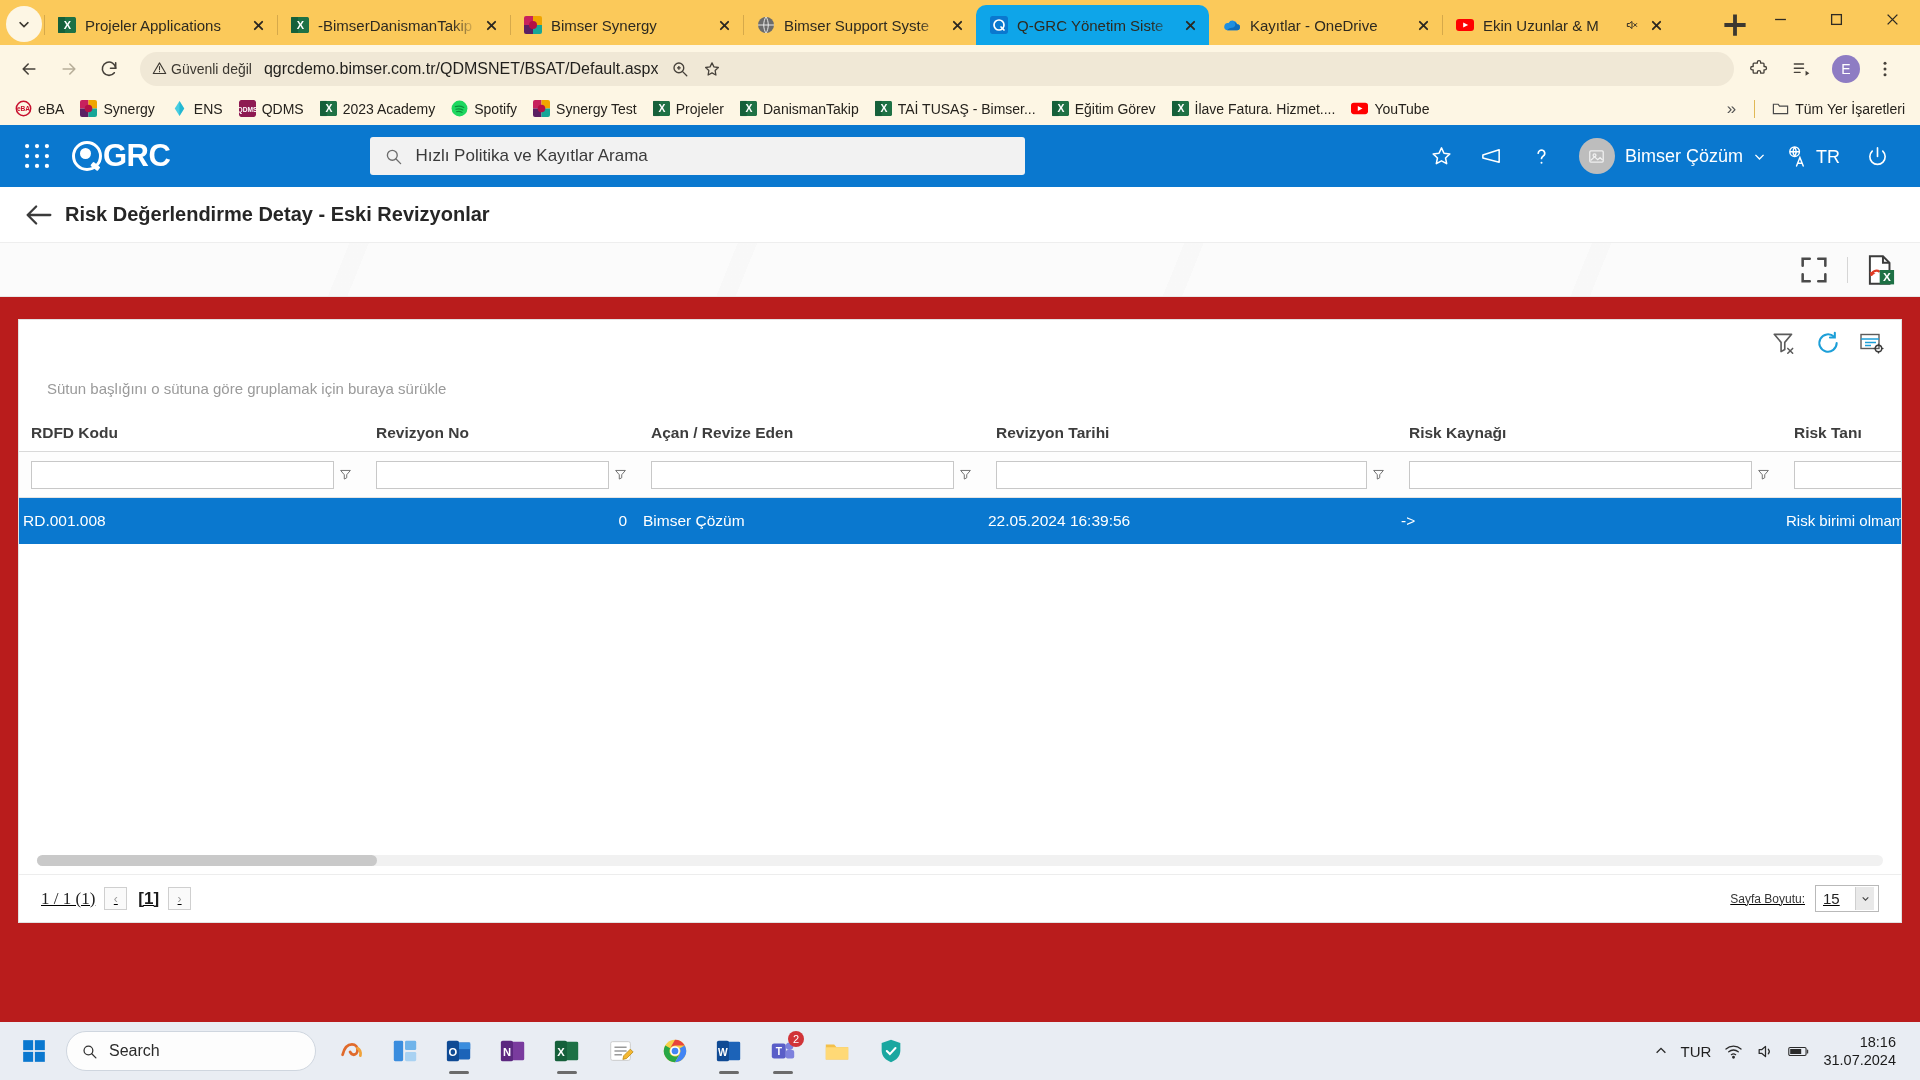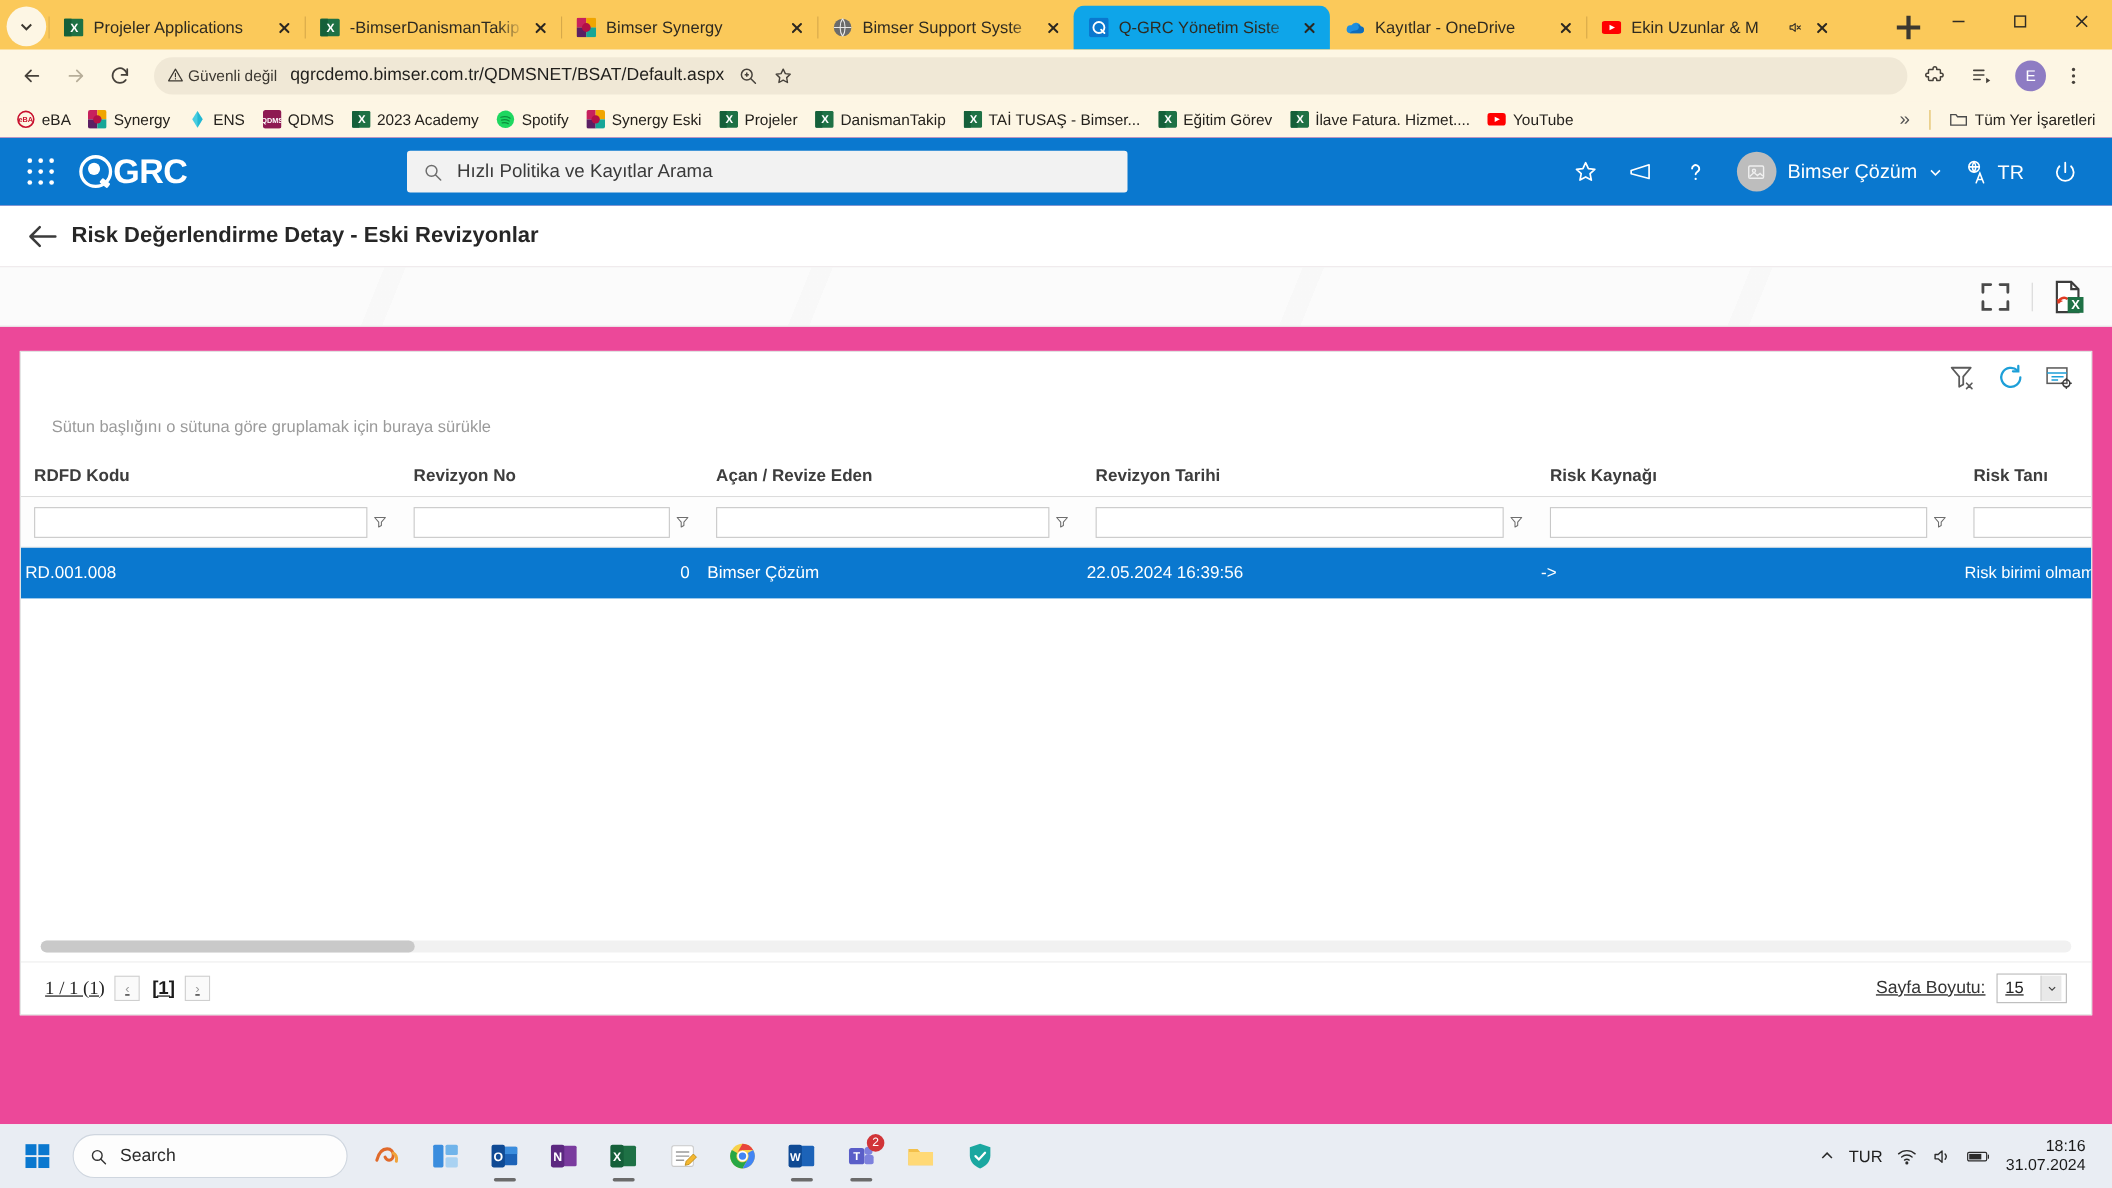--- a/index.html
+++ b/index.html
@@ -94,21 +94,21 @@
   
   .bookmarks { height: 33px; background: #fdf6e4; display: flex; align-items: center; padding: 0 8px; gap: 2px; }
   .bm { display: flex; align-items: center; gap: 6px; padding: 4px 7px; border-radius: 5px; cursor: pointer; flex: 0 0 auto; }
   .bm .bmi { width: 17px; height: 17px; flex: 0 0 17px; display: flex; align-items: center; justify-content: center;
     border-radius: 2px; font-size: 9px; font-weight: bold; color: #fff; overflow: hidden; }
   .bm .bml { font-size: 14px; color: #25221d; white-space: nowrap; }
   .bm-overflow { margin-left: auto; display: flex; align-items: center; gap: 4px; }
   .bm-sep { width: 1px; height: 18px; background: #e0b855; margin: 0 6px; }
 
   
-  .app { position: relative; width: 1920px; height: 897px; background: #ec4899; overflow: hidden; }
+  .app { position: relative; width: 1920px; height: 897px; background: #b91c1c; overflow: hidden; }
 
   .appbar {
     height: 62px; background: #0a78cf; display: flex; align-items: center; padding: 0 20px; color: #fff;
   }
   .grid-launcher { width: 34px; height: 34px; display:flex;align-items:center;justify-content:center; cursor: pointer; }
   .logo { display: flex; align-items: center; margin-left: 18px; }
   .logo-q {
     width: 30px; height: 30px; border-radius: 50%; border: 3.5px solid #fff;
     display: flex; align-items: center; justify-content: center; position: relative;
   }
@@ -194,21 +194,21 @@
     position: absolute; left: 0; right: 0; bottom: 0; height: 48px;
     display: flex; align-items: center; padding: 0 22px; border-top: 1px solid #ededed; background: #fff; text-decoration: underline;
   }
   .pager .pinfo { font-size: 17px; color: #222; font-family: "Liberation Serif", serif; }
   .pbtn {
     width: 23px; height: 23px; border: 1px solid #cfcfcf; background: #fafafa; margin-left: 9px;
     display: flex; align-items: center; justify-content: center; cursor: pointer; color: #9a9a9a; font-size: 12px;
   }
   .pcur { font-size: 17px; font-weight: bold; margin-left: 11px; color: #1b1b1b; }
   .pager-right { margin-left: auto; display: flex; align-items: center; gap: 10px; }
-  .pager-right .plbl { font-size: 16px; color: #333; }
+  .pager-right .plbl { font-size: 12px; color: #333; }
   .psel {
     width: 64px; height: 27px; border: 1px solid #b9b9b9; background: #fff;
     display: flex; align-items: center; justify-content: space-between; padding: 0 4px 0 7px;
     font-size: 15px; color: #222; cursor: pointer;
   }
   .psel .caret { width: 19px; height: 23px; background: #e9e9e9; display:flex;align-items:center;justify-content:center;border-left:1px solid #cfcfcf; }
 
   
   .taskbar {
     position: absolute; left: 0; bottom: 0; width: 1920px; height: 58px;
@@ -511,21 +511,21 @@
       <div class="bm">
         <span class="bmi">
           <svg viewBox="0 0 18 18">
             <rect x="0" y="0" width="9" height="9" fill="#c7215d"></rect>
             <rect x="9" y="0" width="9" height="9" fill="#f0a500"></rect>
             <rect x="0" y="9" width="9" height="9" fill="#5b1f63"></rect>
             <rect x="9" y="9" width="9" height="9" fill="#17a697"></rect>
             <circle cx="9" cy="9" r="4" fill="#b21046"></circle>
           </svg>
         </span>
-        <span class="bml">Synergy Eski</span>
+        <span class="bml">Synergy Test</span>
       </div>
       <div class="bm">
         <span class="bmi">
           <svg viewBox="0 0 18 18">
             <rect x="0" y="1" width="18" height="16" rx="1.5" fill="#1e7145"></rect>
             <rect x="0" y="1" width="7" height="16" fill="#15603a"></rect>
             <text x="9.5" y="13" font-size="11" fill="#fff" text-anchor="middle" font-family="Liberation Sans, sans-serif" font-weight="bold">X</text>
           </svg>
         </span>
         <span class="bml">Projeler</span>

